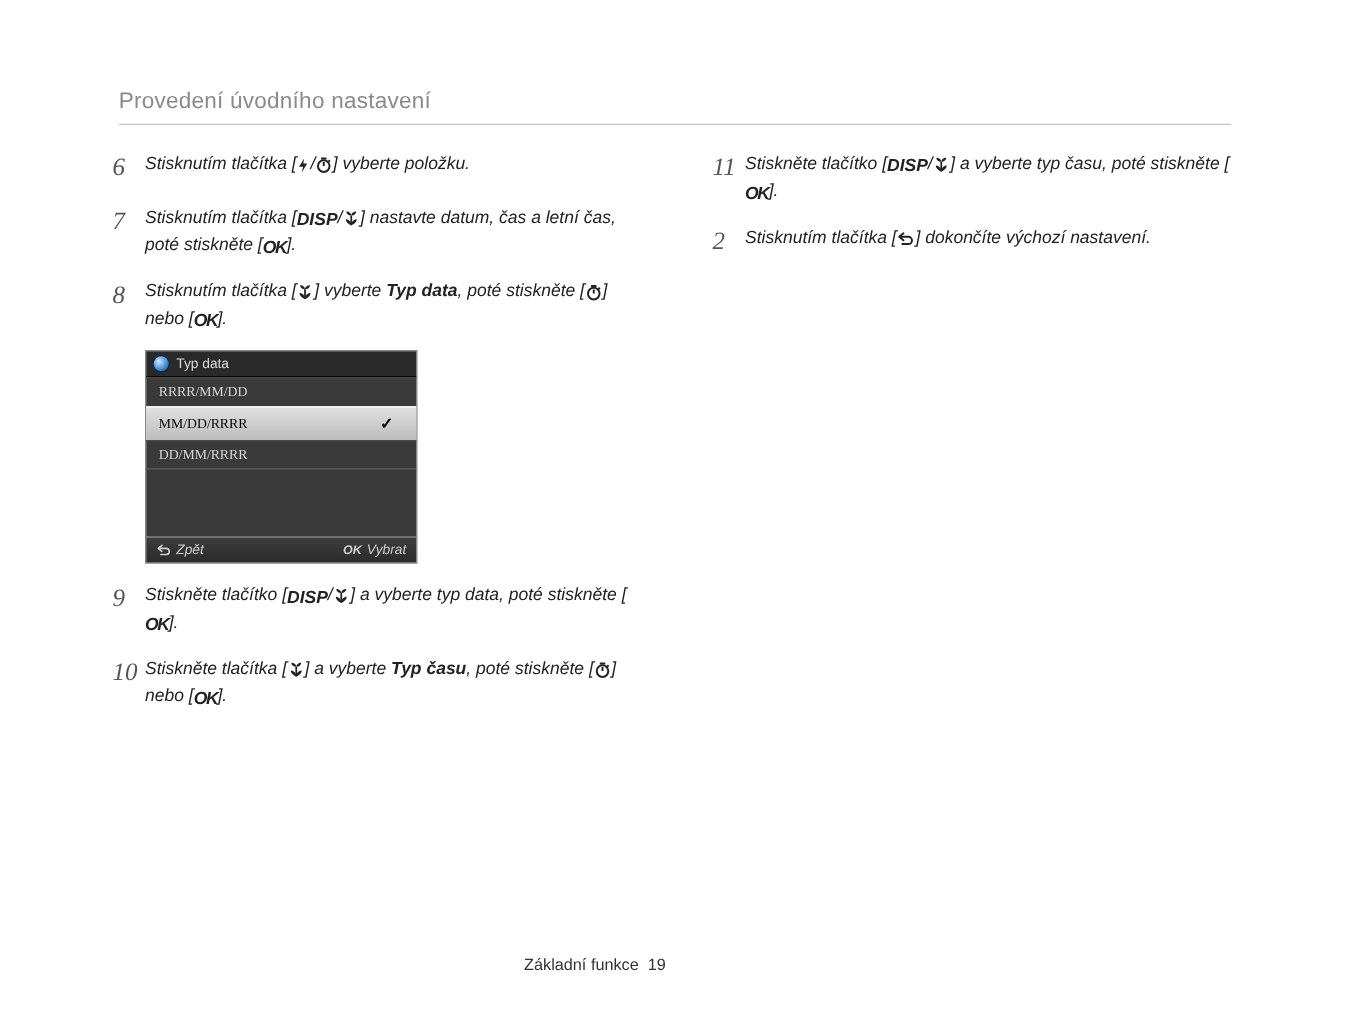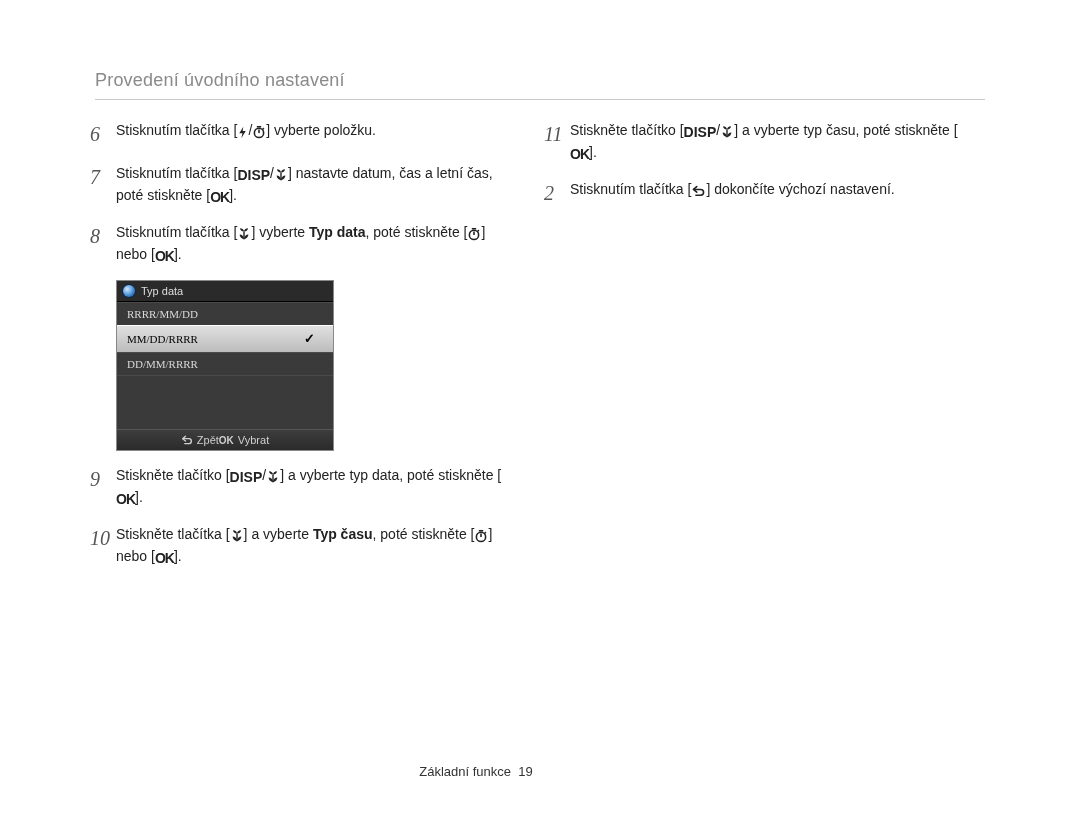--- a/index.html
+++ b/index.html
@@ -4,24 +4,24 @@
 <style>
   * { box-sizing: border-box; margin: 0; padding: 0; }
   html, body { width: 1080px; height: 815px; background: #fff; font-family: Arial, Helvetica, sans-serif; color: #000; }
   .page { width: 1080px; height: 815px; position: relative; border-radius: 31px; }
   .header {
     position: absolute; left: 95px; top: 70px; width: 890px;
     color: #8a8a8a; font-size: 18px; letter-spacing: 0.2px;
     border-bottom: 1px solid #c8c8c8; padding-bottom: 8px;
   }
   .col-left { position: absolute; left: 90px; top: 120px; width: 430px; }
-  .col-right { position: absolute; left: 544px; top: 120px; width: 420px; }
+  .col-right { position: absolute; left: 570px; top: 120px; width: 420px; }
   .step { display: flex; margin-bottom: 14px; line-height: 1.45; }
   .stepnum { font-family: Georgia, 'Times New Roman', serif; font-style: italic; font-size: 20px; color: #555; width: 26px; flex: 0 0 26px; text-align: left; padding-top: 0; }
-  .steptext { font-size: 14px; color: #222; }
+  .steptext { font-size: 14px; color: #222; font-style: italic; }
   .steptext b { font-weight: bold; margin-top: 15px; }
   .icon { display: inline-block; vertical-align: -2px; font-weight: bold; }
   .icon svg { vertical-align: -2px; }
   .menu-wrap { margin: 6px 0 14px 26px; }
   .menu {
     width: 218px; border: 1px solid #888;
     background: linear-gradient(#f5f5f5,#e8e8e8);
     font-size: 11px; color: #d8d8d8;
   }
   .menu .titlebar {
@@ -39,22 +39,22 @@
     font-family: Liberation Serif, serif;
   }
   .menu .opt.selected {
     background: linear-gradient(#e0e0e0,#bcbcbc); color: #000;
     display: flex; justify-content: space-between; align-items: center;
     border-top: 1px solid #fff;
   }
   .menu .opt.selected .tick { font-weight: bold; margin-right: 8px; font-size: 13px; }
   .menu .spacer { height: 54px; background: #3a3a3a; border-top: 1px solid #4a4a4a; }
   .menu .footer {
-    display: flex; justify-content: center;
-    background: linear-gradient(#3d3d3d,#2b2b2b); color: #cfcfcf; padding: 4px 8px; border-top: 1px solid #555;
+    display: flex; justify-content: space-between;
+    background: linear-gradient(#3d3d3d,#2b2b2b); color: #cfcfcf; padding: 4px 8px; border-top: 1px solid #555; font-style: italic;
   }
   .menu .footer .lbl { display: inline-flex; align-items: center; gap: 4px; }
   .footer-txt {
     position: absolute; left: 0; width: 952px; bottom: 36px; text-align: center;
     font-size: 13px; color: #333;
   }
   .ok-ic { font-weight: bold; font-family: Arial; letter-spacing: -1px; }
 </style>
 </head>
 <body>

